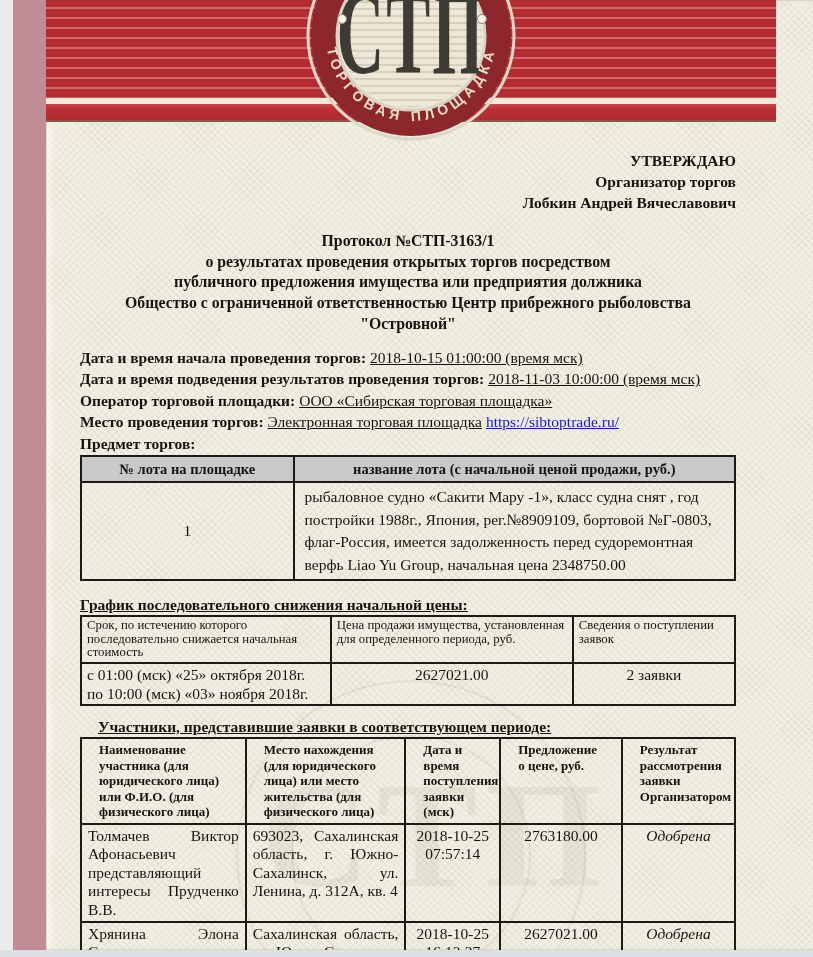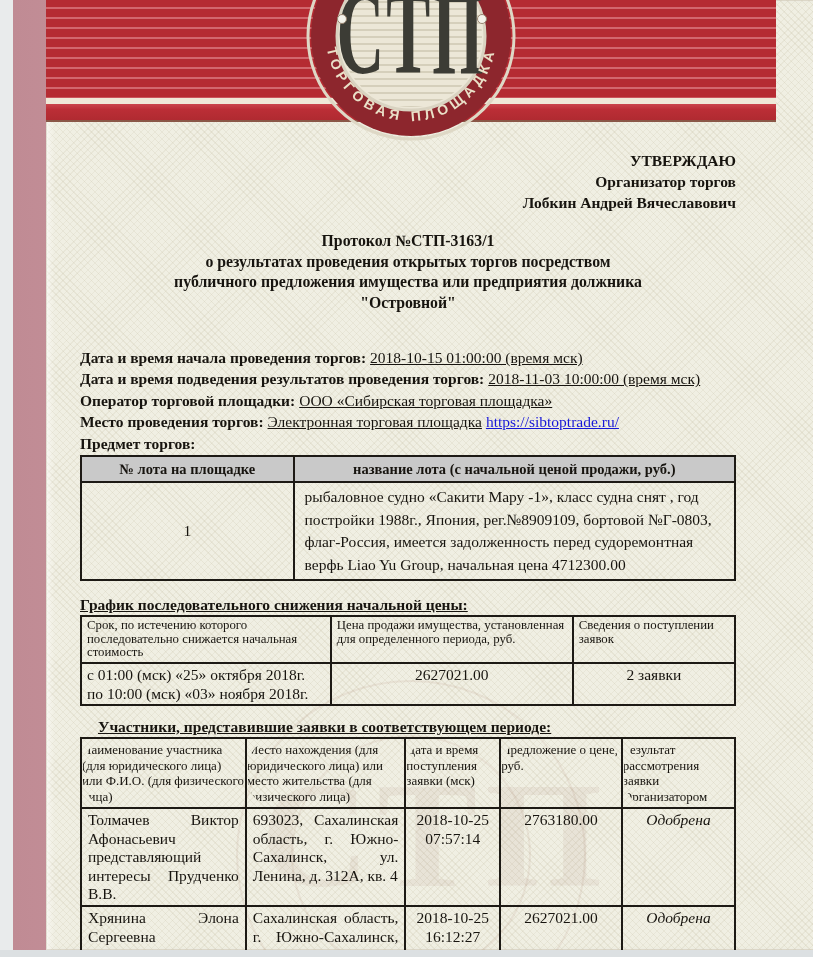--- a/index.html
+++ b/index.html
@@ -59,21 +59,21 @@
   .lots-table td{font-size:15.5px;line-height:22.5px;padding:3px 10px;}
   .lots-table td.num{ text-align:center;vertical-align:middle;}
   .sec-heading{position:absolute;left:0;font-weight:bold;font-size:15.5px;text-decoration:underline;}
   .sched-heading{top:596px;}
   .sched-table{position:absolute;top:615px;left:0;}
   .sched-table th{font-weight:normal;font-size:12.8px;line-height:13.6px;padding:2px 5px;text-align:left;}
   .sched-table td{font-size:15.5px;line-height:19px;padding:1px 5px;}
   .sched-table td.c{text-align:center;}
   .part-heading{top:718px;margin-left:18px;}
   .part-table{position:absolute;top:737px;left:0;}
-  .part-table th{font-weight:normal;font-size:13px;line-height:15.6px;padding:3px 0;text-align:left;border-radius:28px;}
+  .part-table th{font-weight:bold;font-size:13px;line-height:15.6px;padding:3px 17px;text-align:left;border-radius:28px;}
   .part-table td{font-size:15.5px;line-height:18.4px;padding:2px 6px;}
   .part-table td.j{text-align:justify;text-justify:inter-word;}
   .part-table td.c{text-align:center;}
   .part-table td.result{text-align:center;font-style:italic;}
   .bottom-bar{position:absolute;left:0;bottom:0;width:813px;height:7px;background:#dce0e2;}
 </style>
 </head>
 <body>
 
 <div class="stage">
@@ -116,20 +116,21 @@
       <div class="approval">
         <div>УТВЕРЖДАЮ</div>
         <div>Организатор торгов</div>
         <div>Лобкин Андрей Вячеславович</div>
       </div>
 
       <div class="doc-title">
         <div>Протокол №СТП-3163/1</div>
         <div>о результатах проведения открытых торгов посредством</div>
         <div>публичного предложения имущества или предприятия должника</div>
+        <div>Общество с ограниченной ответственностью Центр прибрежного рыболовства</div>
         <div>"Островной"</div>
       </div>
 
       <div class="details">
         <div>
           <span class="lbl">Дата и время начала проведения торгов:</span><span class="val">2018-10-15 01:00:00 (время мск)</span>
         </div>
         <div>
           <span class="lbl">Дата и время подведения результатов проведения торгов:</span><span class="val">2018-11-03 10:00:00 (время мск)</span>
         </div>
@@ -149,21 +150,21 @@
             <col style="width:32.5%">
             <col style="width:67.5%">
           </colgroup>
         <tbody>
             <tr>
           <th>№ лота на площадке</th>
           <th>название лота (с начальной ценой продажи, руб.)</th>
         </tr>
         <tr>
           <td class="num">1</td>
-          <td>рыбаловное судно «Сакити Мару -1», класс судна снят , год постройки 1988г., Япония, рег.№8909109, бортовой №Г-0803, флаг-Россия,  имеется задолженность перед судоремонтная верфь Liao Yu Group, начальная цена 4712300.00</td>
+          <td>рыбаловное судно «Сакити Мару -1», класс судна снят , год постройки 1988г., Япония, рег.№8909109, бортовой №Г-0803, флаг-Россия,  имеется задолженность перед судоремонтная верфь Liao Yu Group, начальная цена 2348750.00</td>
         </tr>
       </tbody>
         </table>
 
       <div class="sec-heading sched-heading">График последовательного снижения начальной цены:</div>
       <table class="sched-table">
         <colgroup>
             <col style="width:38.2%">
             <col style="width:37%">
             <col style="width:24.8%">

